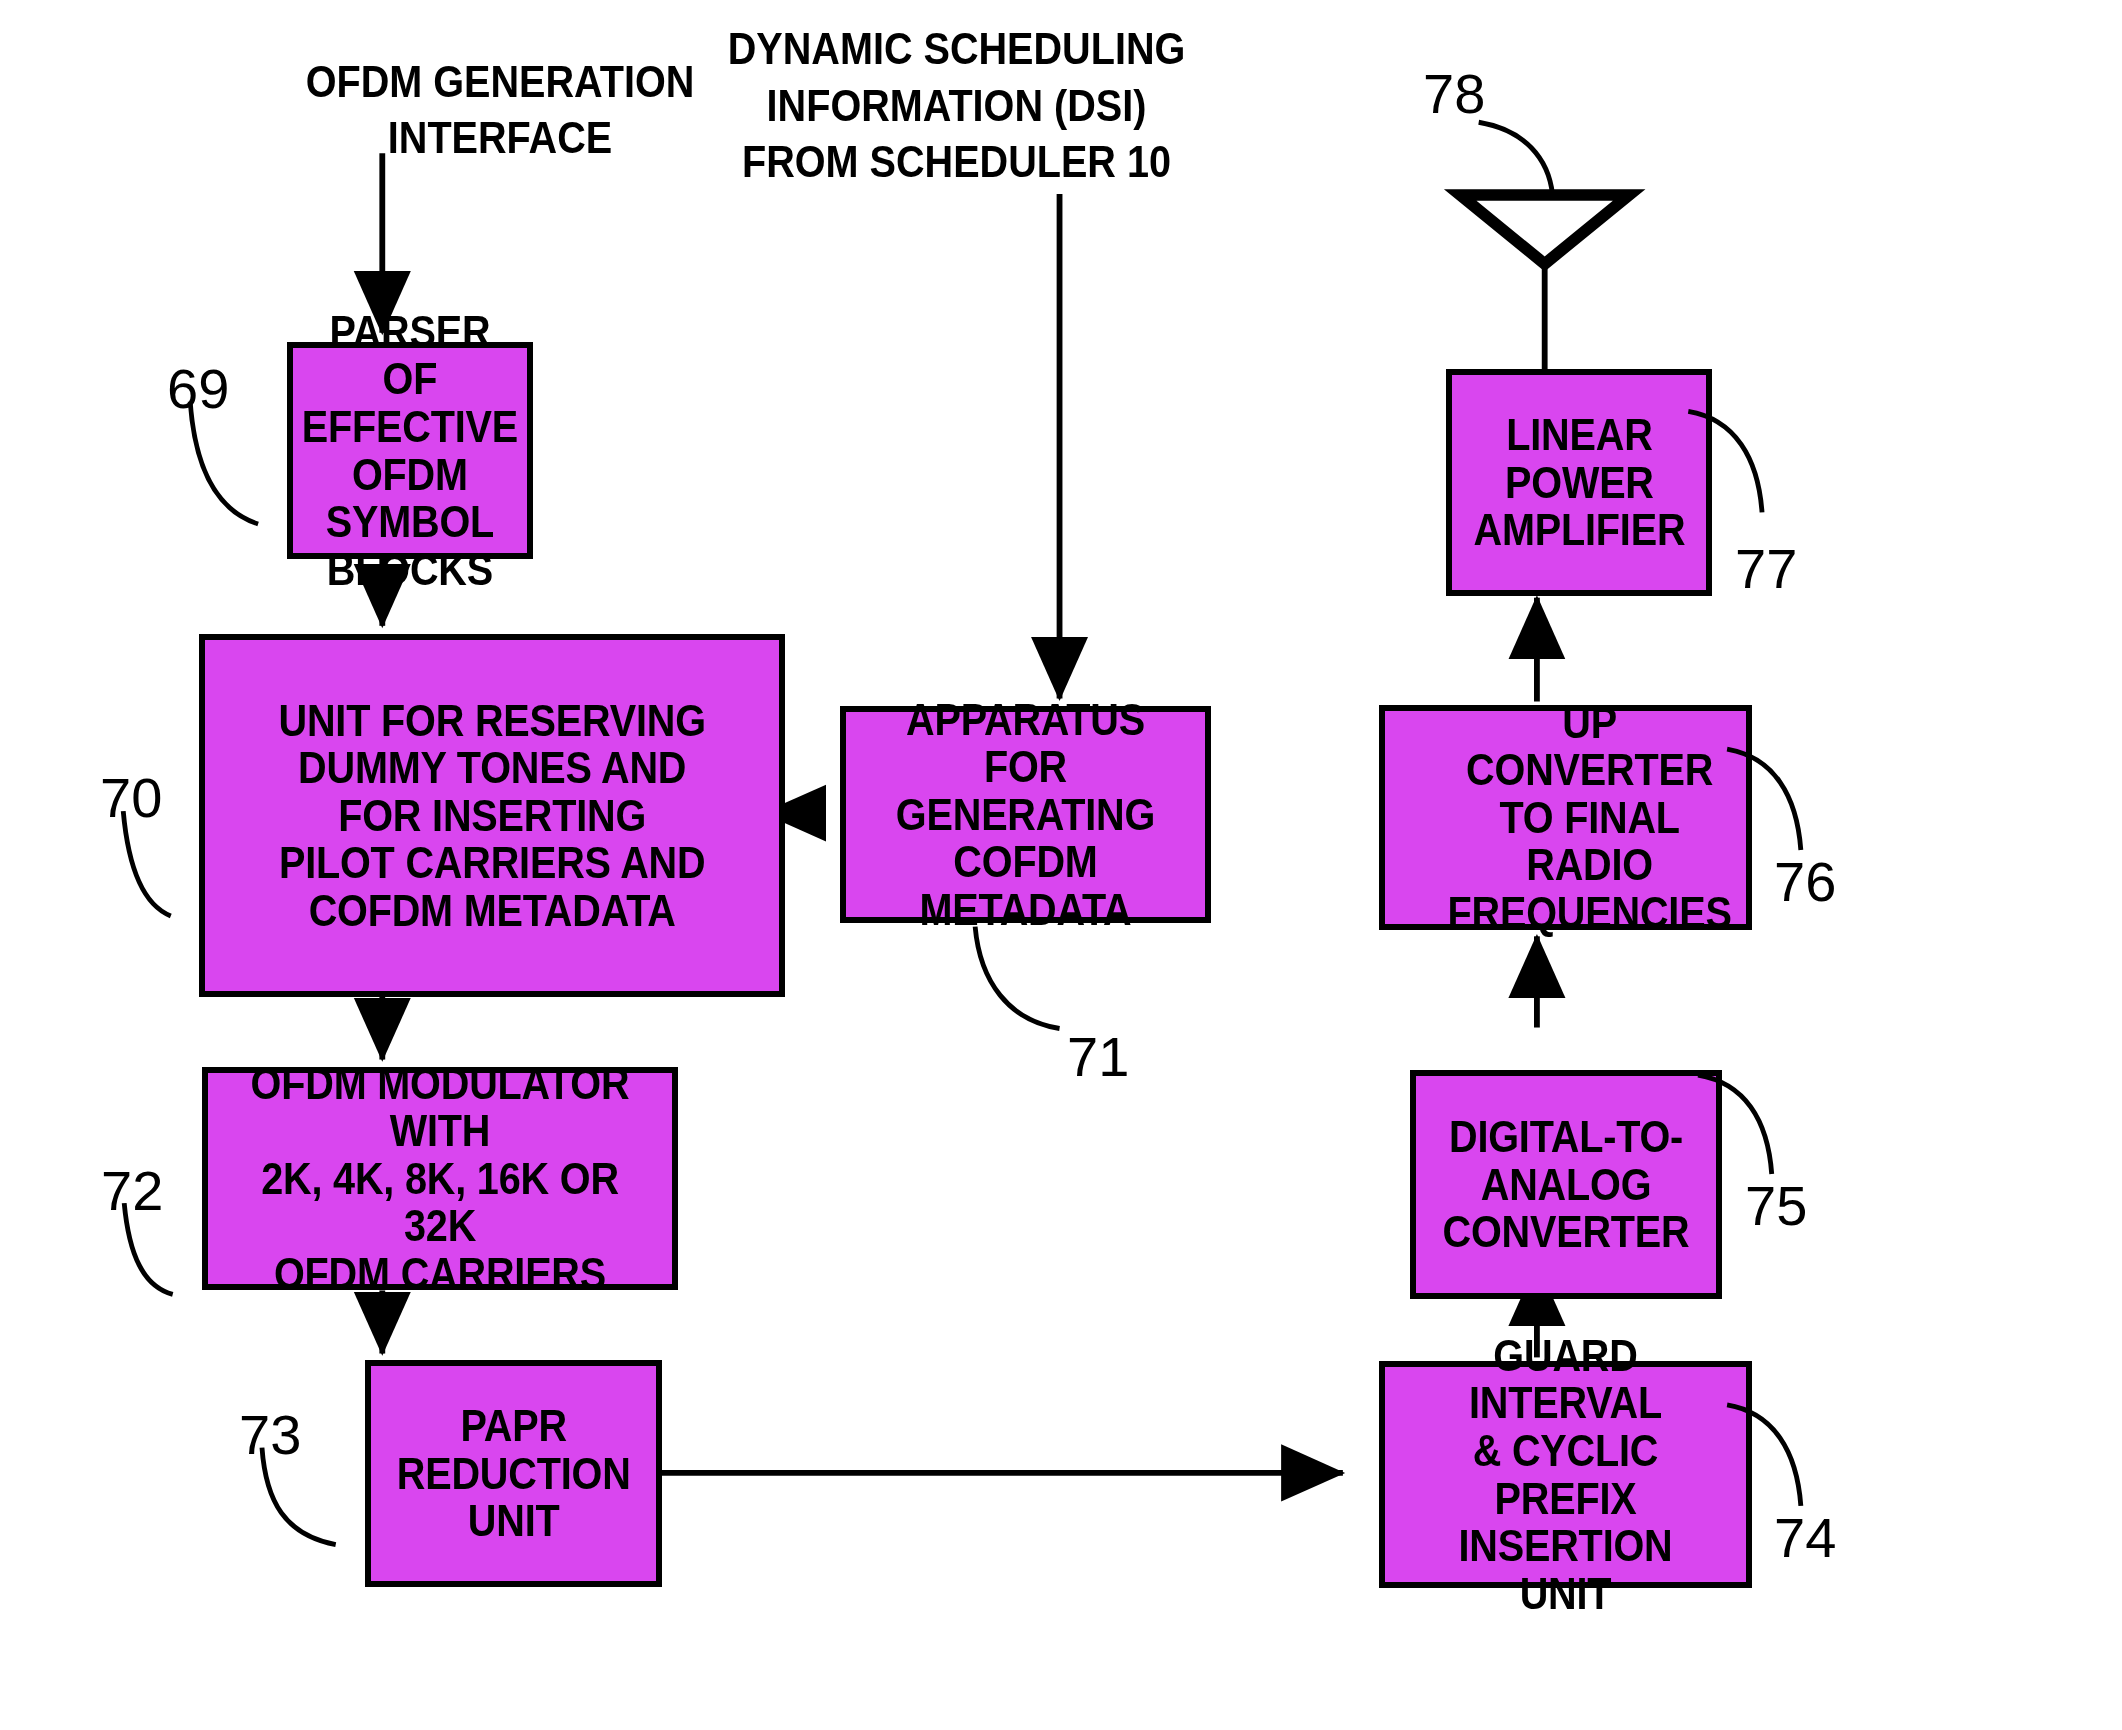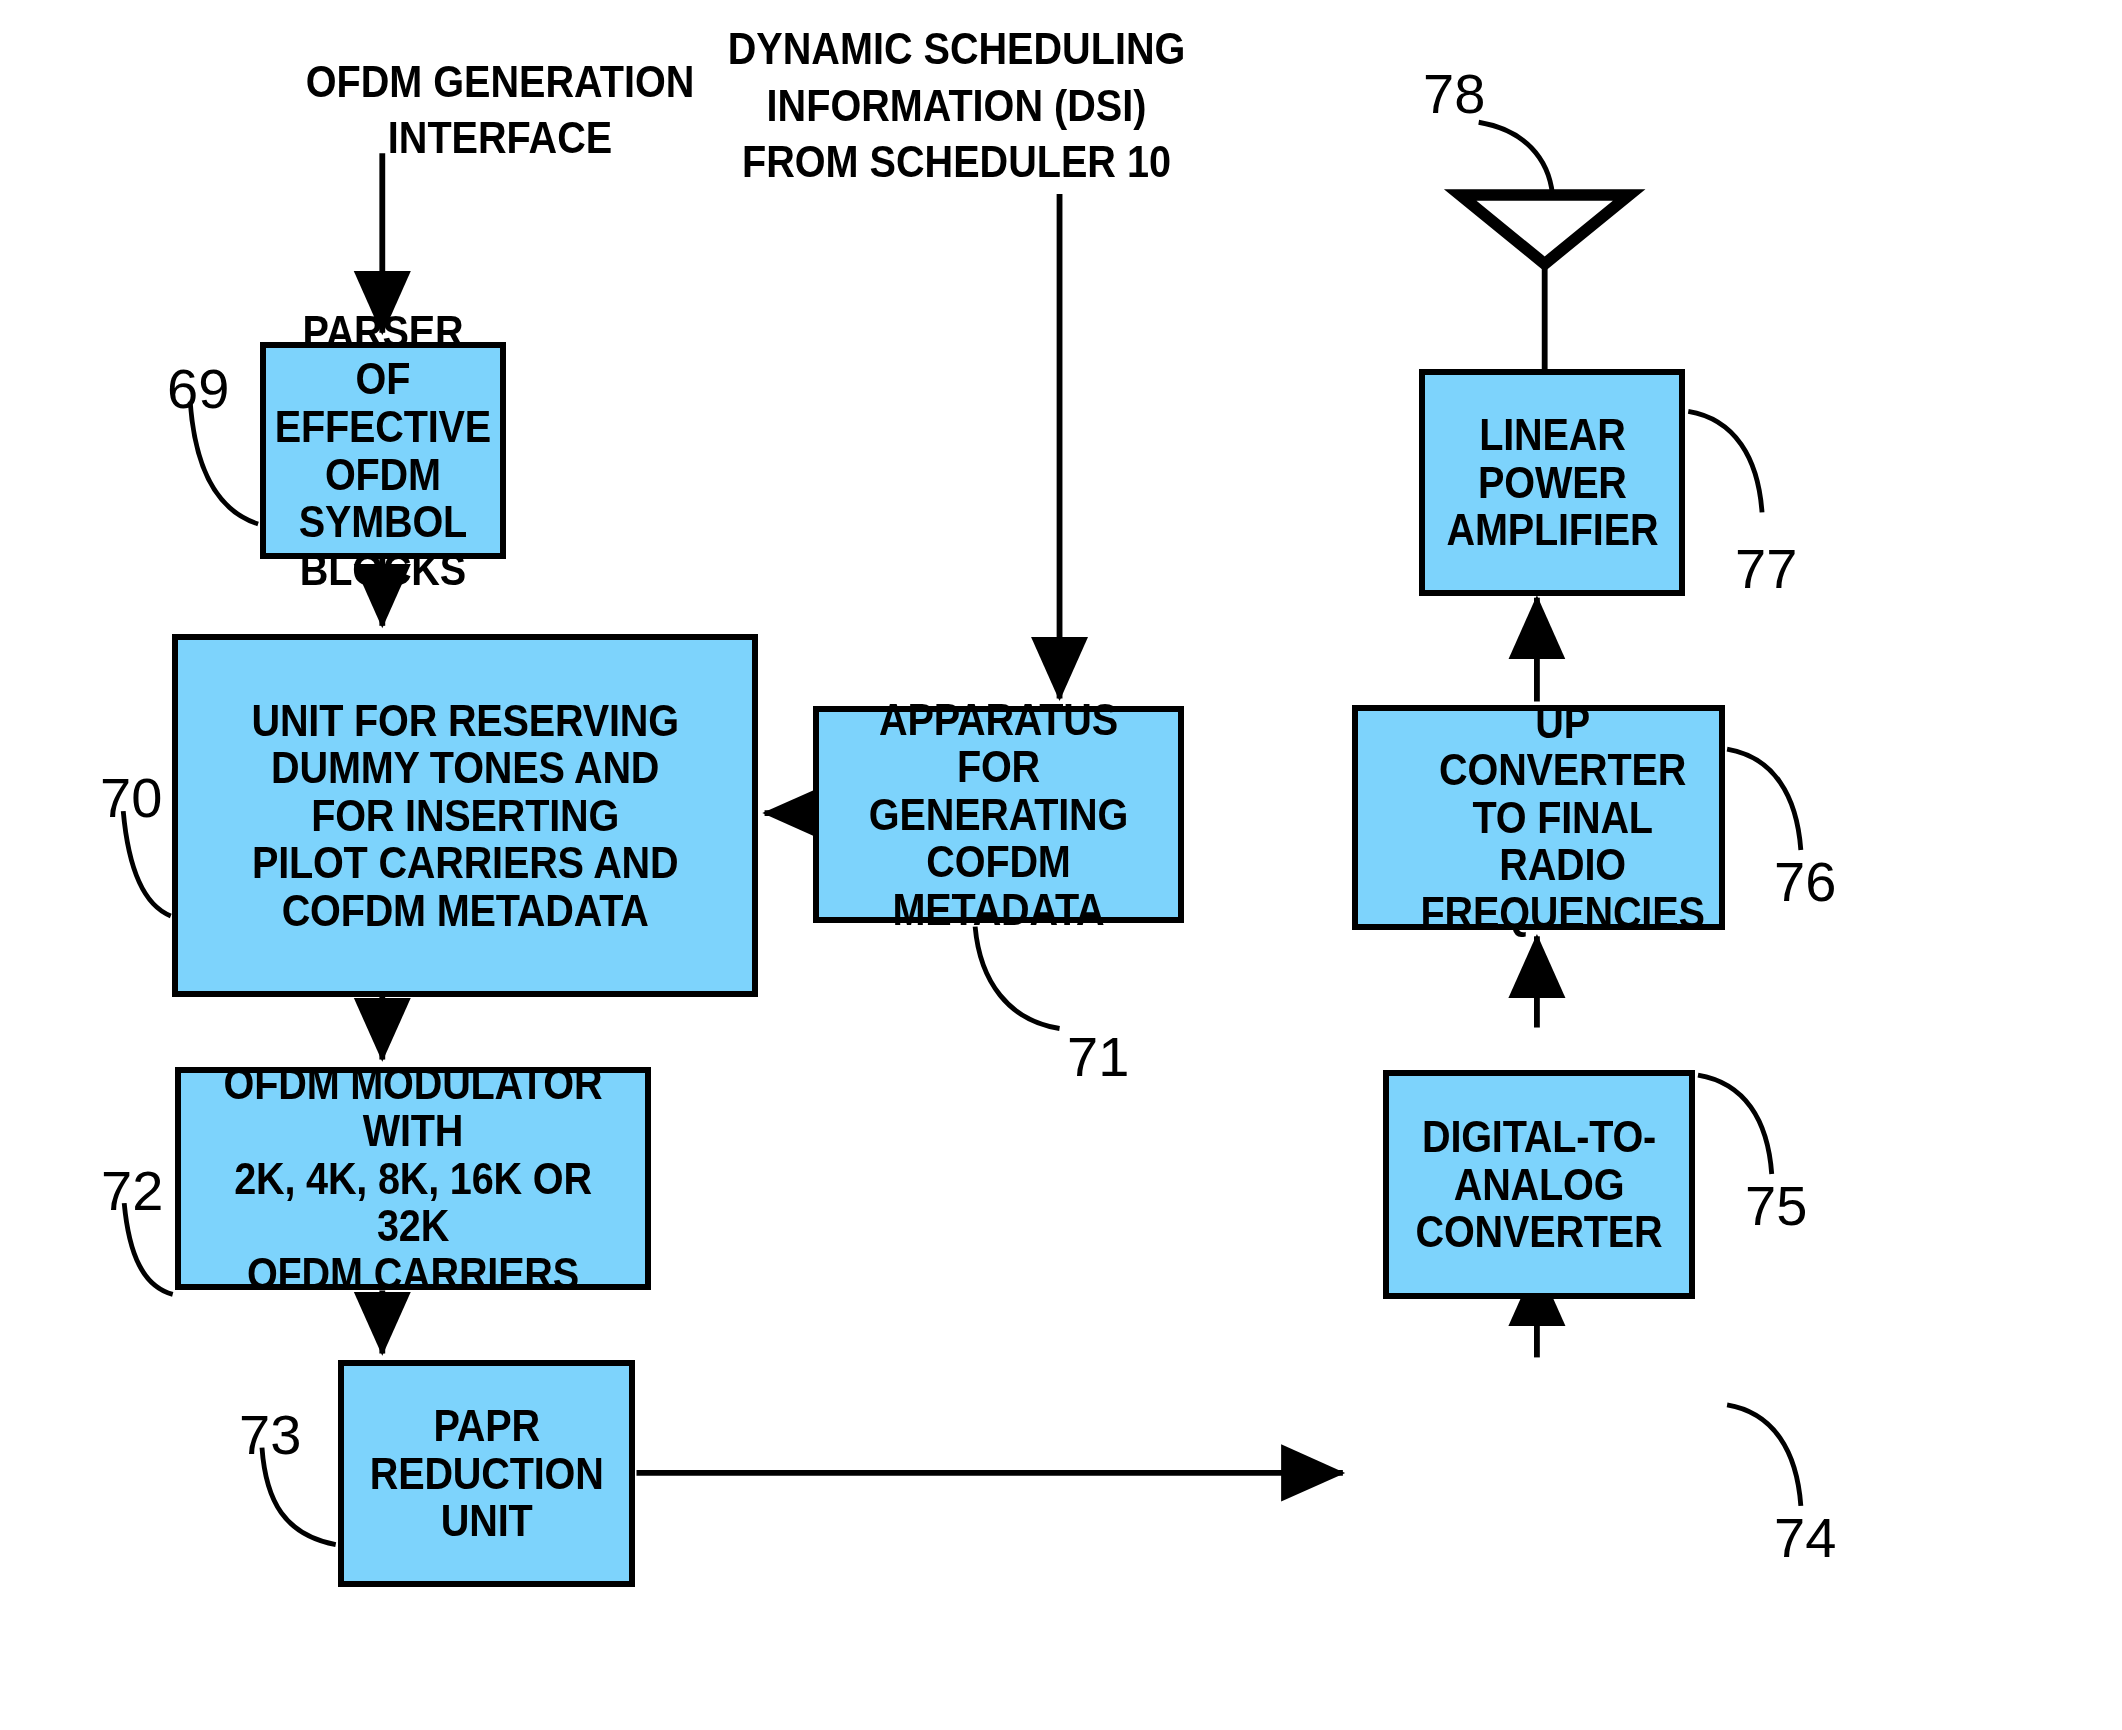--- a/index.html
+++ b/index.html
@@ -15,26 +15,27 @@
     background: #ffffff;
     overflow: hidden;
     font-family: "Liberation Sans", "DejaVu Sans", sans-serif;
     color: #000000;
   }
   
   .box {
     position: absolute;
     box-sizing: border-box;
     border: 6.8px solid #000000;
-    background: #7dd3fc;
+    background: #d946ef;
     display: flex;
     align-items: center;
     justify-content: center;
     text-align: center;
     z-index: 5;
+    margin-left: 27px;
   }
   .box .btext {
     display: block;
     font-weight: bold;
     font-size: 44px;
     line-height: 1.08;
     letter-spacing: -0.2px;
     transform: scaleX(0.90);
     transform-origin: center center;
     white-space: pre-line;
@@ -150,20 +151,25 @@
 2K, 4K, 8K, 16K OR 32K
 OFDM CARRIERS</span>
   </div>
 
   <div class="box" style="left:338px; top:1360px; width:297px; height:227px;">
     <span class="btext">PAPR
 REDUCTION
 UNIT</span>
   </div>
 
+  <div class="box" style="left:1352px; top:1361px; width:373px; height:227px;">
+    <span class="btext">GUARD INTERVAL
+&amp; CYCLIC PREFIX
+INSERTION UNIT</span>
+  </div>
 
   <div class="box" style="left:1383px; top:1070px; width:312px; height:229px;">
     <span class="btext">DIGITAL-TO-
 ANALOG
 CONVERTER</span>
   </div>
 
   <div class="box" style="left:1352px; top:705px; width:373px; height:225px;padding-left:48px;">
     <span class="btext">UP CONVERTER
 TO FINAL RADIO

